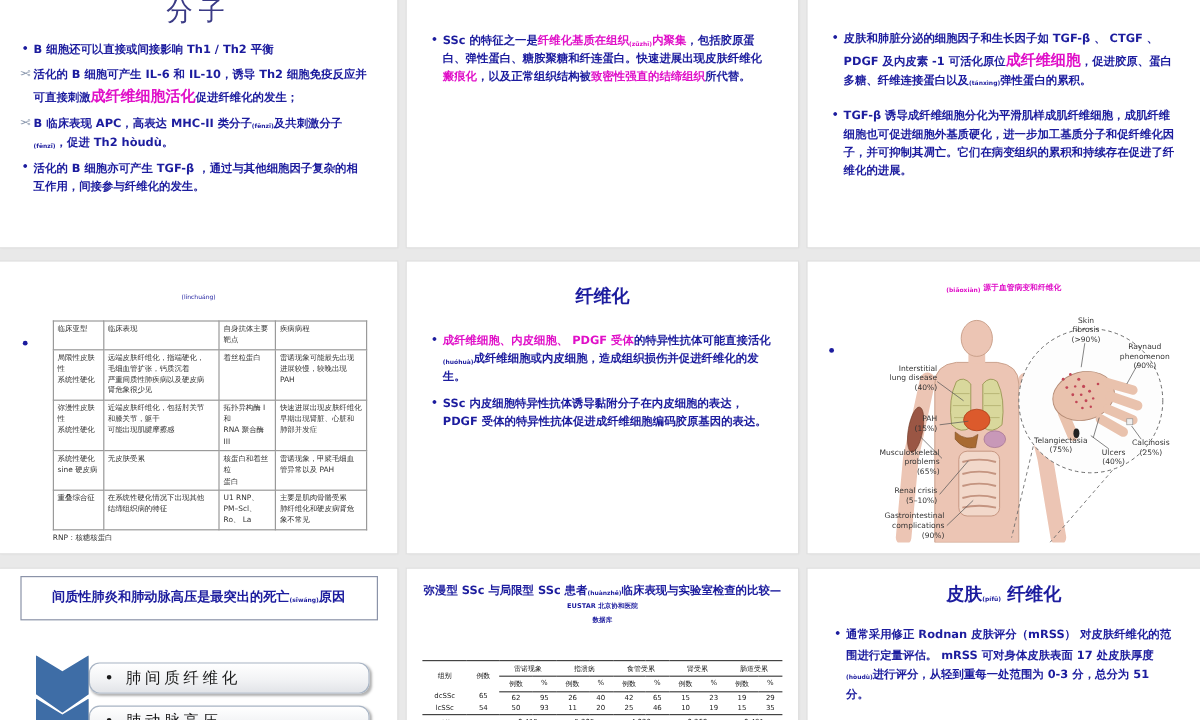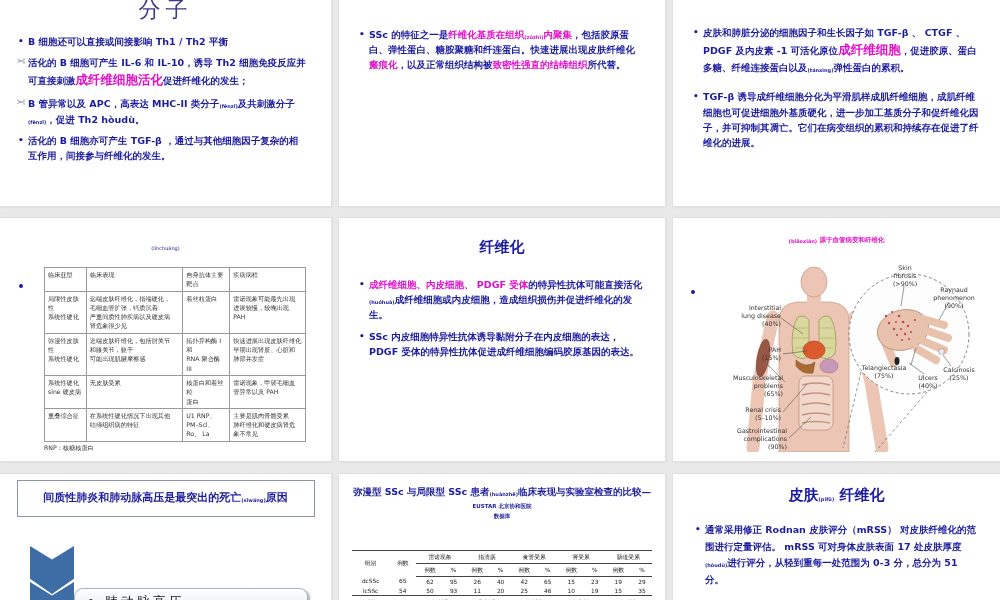--- a/index.html
+++ b/index.html
@@ -72,21 +72,21 @@
       <div class="bullet">
         <span class="mk dot">•</span>
         <span class="bt"><span class="seg-b">B 细胞还可以直接或间接影响 Th1 / Th2 平衡</span></span>
       </div>
       <div class="bullet">
         <span class="mk sc">✂</span>
         <span class="bt"><span class="seg-b">活化的 B 细胞可产生 IL-6 和 IL-10，诱导 Th2 细胞免疫反应并可直接刺激</span><span class="seg-mb">成纤维细胞活化</span><span class="seg-b">促进纤维化的发生；</span></span>
       </div>
       <div class="bullet">
         <span class="mk sc">✂</span>
-        <span class="bt"><span class="seg-b">B 管异常以及 APC，高表达 MHC-II 类分子</span><span class="seg-t">(fēnzǐ)</span><span class="seg-b">及共刺激分子</span><span class="seg-t">(fēnzǐ)</span><span class="seg-b">，促进 Th2 hòudù。</span></span>
+        <span class="bt"><span class="seg-b">B 临床表现 APC，高表达 MHC-II 类分子</span><span class="seg-t">(fēnzǐ)</span><span class="seg-b">及共刺激分子</span><span class="seg-t">(fēnzǐ)</span><span class="seg-b">，促进 Th2 hòudù。</span></span>
       </div>
       <div class="bullet">
         <span class="mk dot">•</span>
         <span class="bt"><span class="seg-b">活化的 B 细胞亦可产生 TGF-β ，通过与其他细胞因子复杂的相互作用，间接参与纤维化的发生。</span></span>
       </div>
     </div>
   </section>
 
   <section class="slide" style="left:339px;top:-37px;width:326px;height:243px;">
     <div class="bullets" style="margin:64px 22px 0 16px;">
@@ -309,20 +309,21 @@
       <div class="fig-label" style="left:200px;top:112px;width:34px;text-align:center;">Ulcers
 (40%)</div>
       <div class="fig-label" style="left:226px;top:104px;width:44px;text-align:center;">Calcinosis
 (25%)</div>
     </div>
   </section>
 
   <section class="slide" style="left:0;top:474px;width:331px;height:243px;">
     <div class="title-box"><span class="seg-b">间质性肺炎和肺动脉高压是最突出的死亡</span><span class="seg-t">(sǐwáng)</span><span class="seg-b">原因</span></div>
     <div class="chev-item" style="top:72px;">
+      <div class="chev-bar">• 肺间质纤维化</div>
       <div class="chev-arrow"></div>
 
     </div>
     <div class="chev-item" style="top:108px;">
       <div class="chev-bar">• 肺动脉高压</div>
       <div class="chev-arrow"></div>
 
     </div>
   </section>
 

